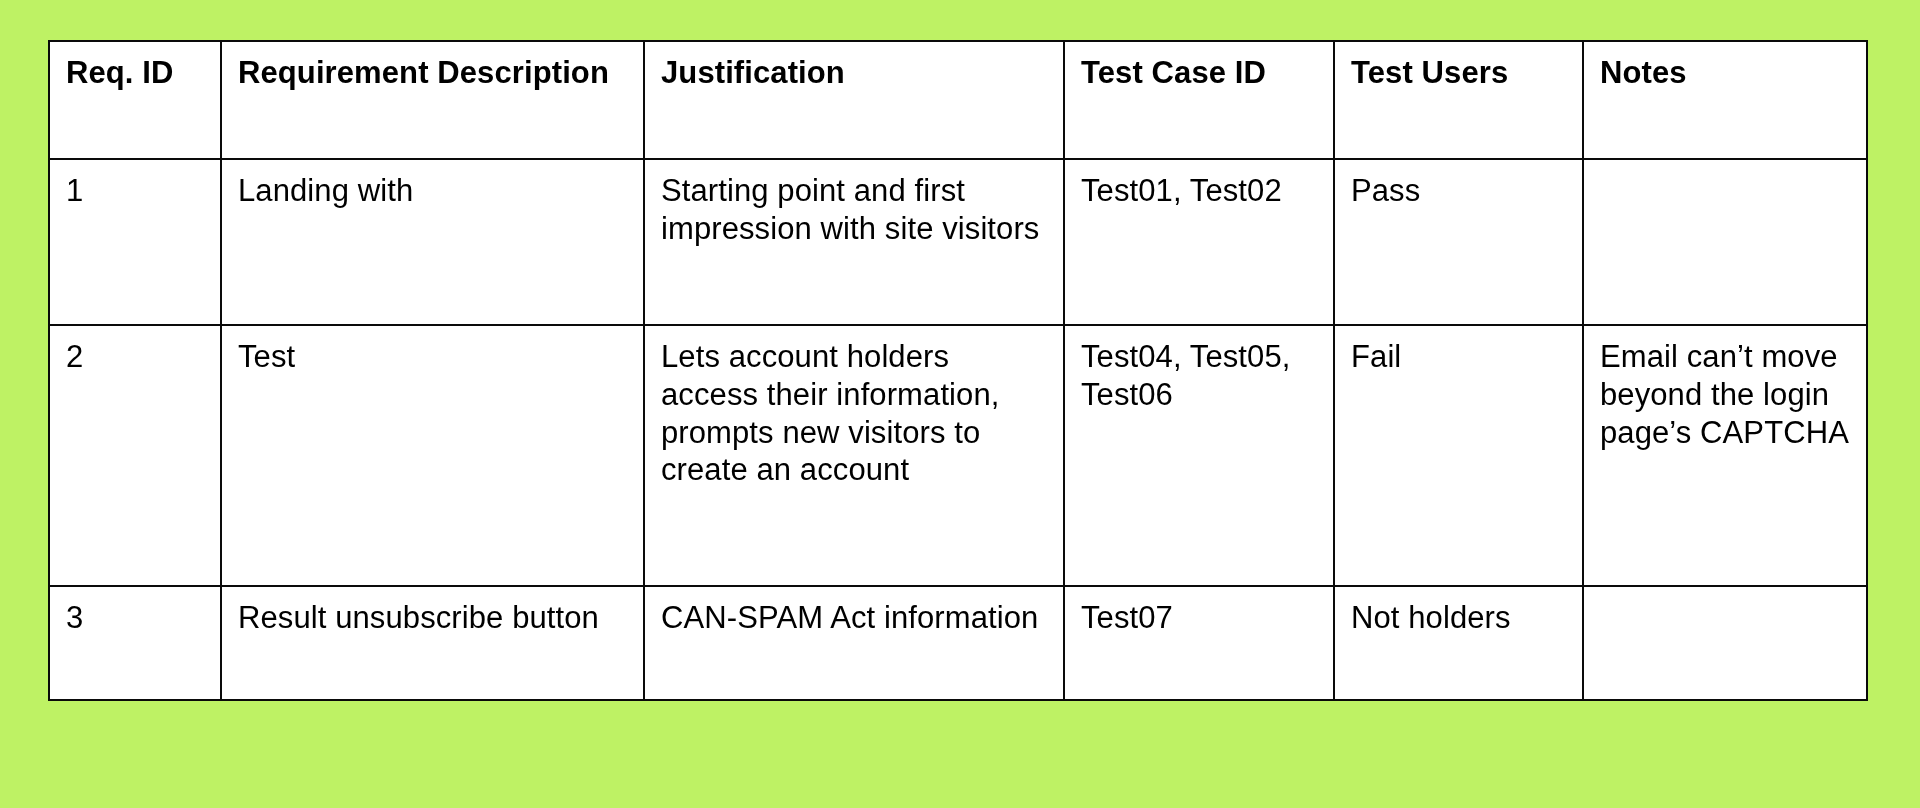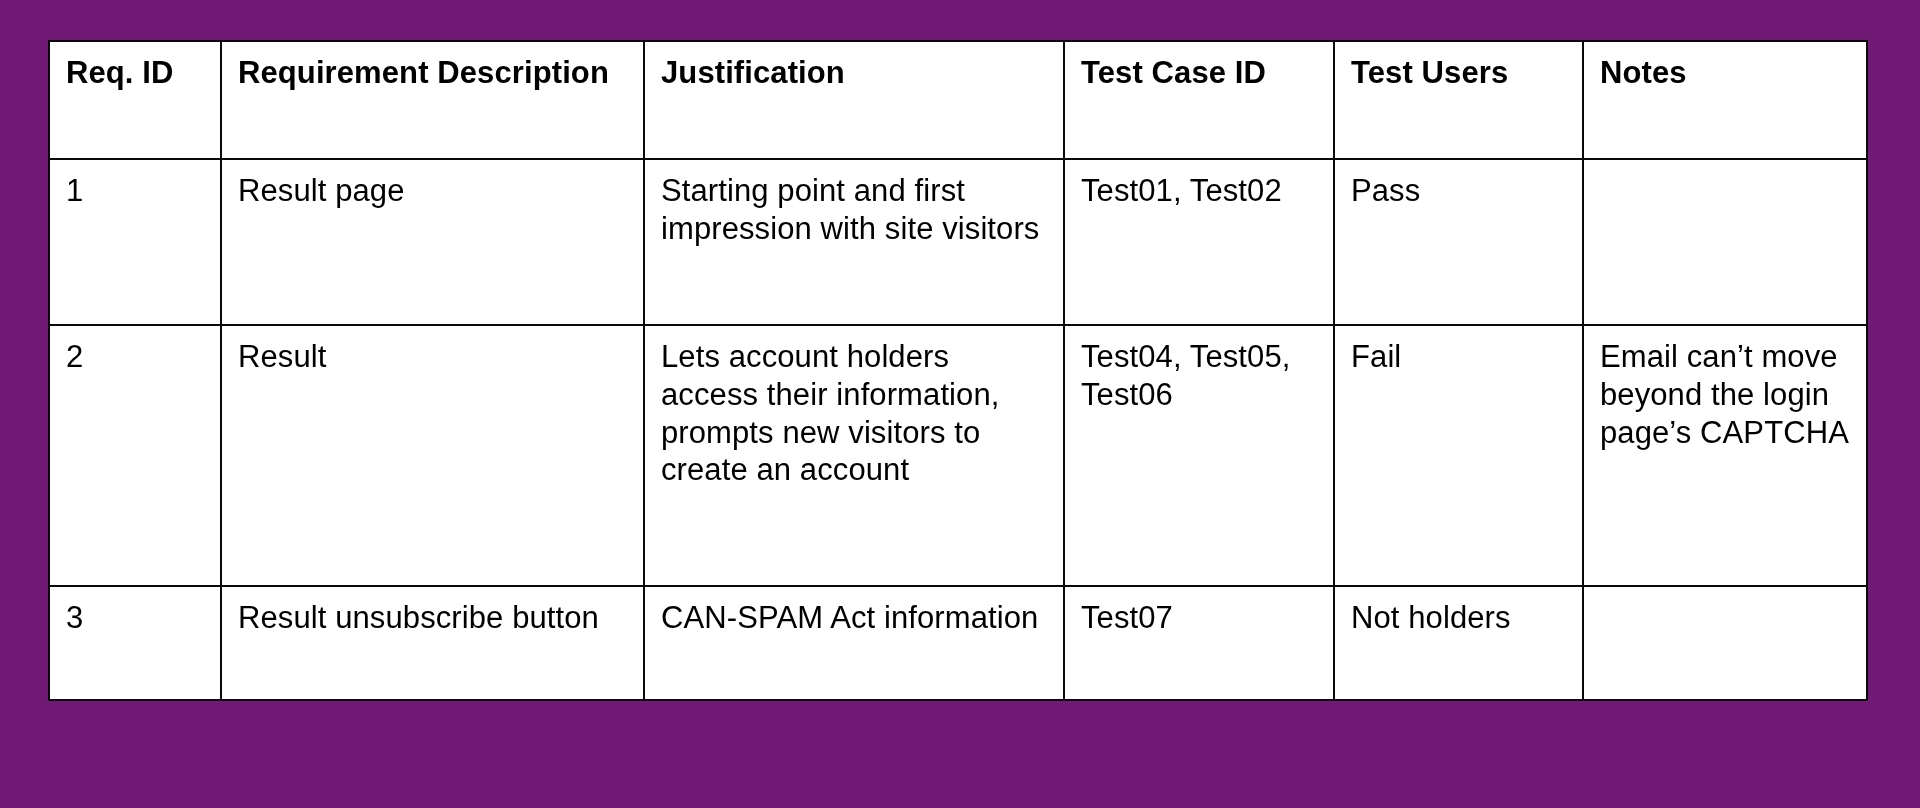--- a/index.html
+++ b/index.html
@@ -11,21 +11,21 @@
     width: 1920px;
     height: 808px;
     font-family: "Liberation Sans", sans-serif;
     color: #000000;
     overflow: hidden;
   }
   #page {
     position: relative;
     width: 1920px;
     height: 808px;
-    background: #701a75;
+    background: #bef264;
   }
   #traceability-table {
     position: absolute;
     left: 48px;
     top: 40px;
     width: 1818px;
     border-collapse: collapse;
     table-layout: fixed;
     background: #ffffff;
   }
@@ -95,41 +95,41 @@
             <span class="cell-text">Notes</span>
           </th>
       </tr>
     </thead>
     <tbody>
       <tr class="r-1">
         <td>
             <span class="cell-text">1</span>
           </td>
         <td>
-            <span class="cell-text">Result page</span>
+            <span class="cell-text">Landing with</span>
           </td>
         <td>
             <span class="cell-text">Starting point and first impression with site visitors</span>
           </td>
         <td>
             <span class="cell-text">Test01, Test02</span>
           </td>
         <td>
             <span class="cell-text">Pass</span>
           </td>
         <td>
             <span class="cell-text empty-cell"></span>
           </td>
       </tr>
       <tr class="r-2">
         <td>
             <span class="cell-text">2</span>
           </td>
         <td>
-            <span class="cell-text">Result</span>
+            <span class="cell-text">Test</span>
           </td>
         <td>
             <span class="cell-text">Lets account holders access their information, prompts new visitors to create an account</span>
           </td>
         <td>
             <span class="cell-text">Test04, Test05, Test06</span>
           </td>
         <td>
             <span class="cell-text">Fail</span>
           </td>

